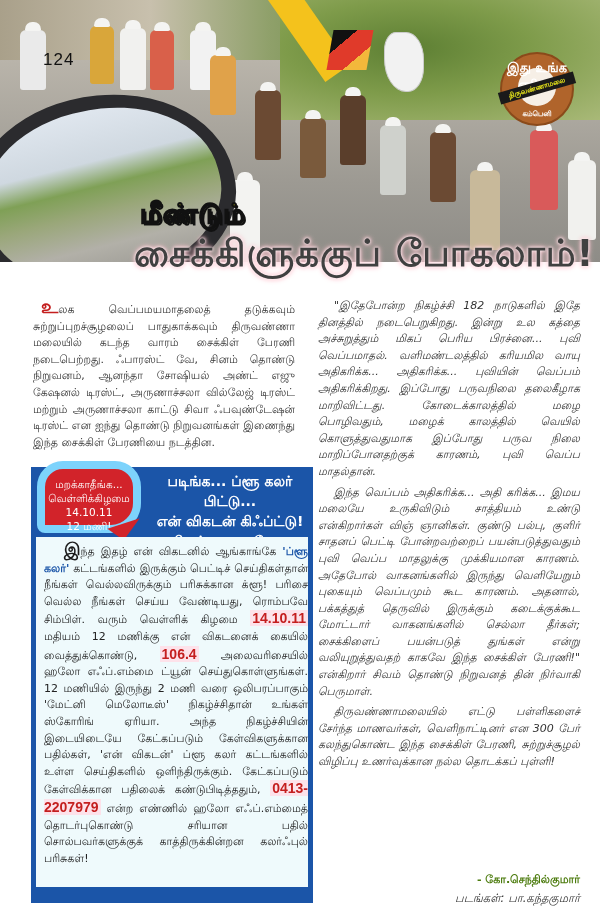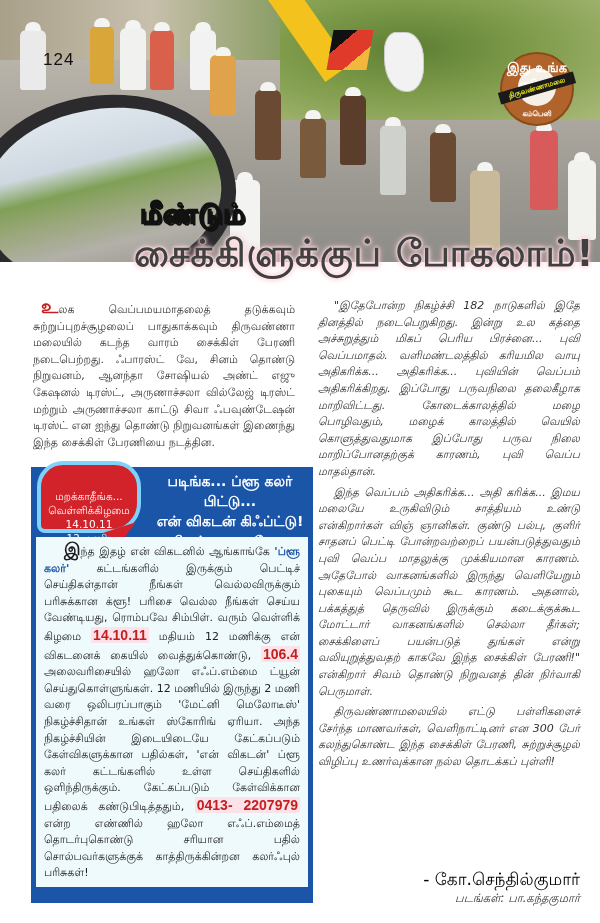--- a/index.html
+++ b/index.html
@@ -35,31 +35,31 @@
   .title1 { position:absolute; left:140px; top:198px; font-size:27px; font-weight:bold; color:#f1ec1e;
             -webkit-text-stroke:1.5px #111; text-shadow:2px 2px 0 #111; letter-spacing:1px; }
   .title2 { position:absolute; left:134px; top:232px; font-size:37px; font-weight:bold; color:#404040;
             text-shadow:0 0 3px #fff,0 0 4px #ffc0cc,0 0 6px #ffc0cc; letter-spacing:1px; }
   .col { position:absolute; font-size:11px; line-height:16.6px; text-align:justify; color:#333; font-style:italic; }
   .col p { margin:0 0 4px 0; text-indent:16px; }
   .leftcol { left:33px; top:298px; width:262px; font-style:normal; }
   .rightcol { left:318px; top:298px; width:262px; }
   .dropcap { color:#c41f1f; font-size:19px; font-weight:bold; font-style:normal; margin-left:-8px; }
   .byline { position:absolute; right:20px; top:870px; text-align:right; font-size:11.5px; color:#333; line-height:19px; }
-  .byline .author { font-weight:normal; font-size:17px; color:#000000; }
+  .byline .author { font-weight:bold; font-size:11px; color:#4d7c0f; }
   .byline .photo-credit { font-style:italic; }
   .box { position:absolute; left:31px; top:467px; width:282px; height:436px; background:#1b55a8; }
   .box .hdr { position:absolute; left:0; top:0; width:282px; height:68px; background:#1b55a8; }
   .box .hdrtext { position:absolute; left:116px; top:4px; width:166px; text-align:center; color:#fff; font-weight:bold; font-size:14px; line-height:20px; }
   .box .body { position:absolute; left:5px; top:70px; width:272px; height:350px; background:#effafc;
-               font-size:11px; line-height:16.6px; text-align:justify; padding:4px 8px 0 8px; box-sizing:border-box; color:#222; }
+               font-size:11px; line-height:16.6px; text-align:justify; padding:4px 0 0 8px; box-sizing:border-box; color:#222; }
   .box .body p { margin:0; text-indent:20px; }
   .bubble { position:absolute; left:6px; top:-6px; width:104px; height:72px; background:#d2232a;
-            border-radius:26px 26px 30px 8px; border:4px solid #7dd3fc; box-sizing:border-box;
-            color:#fff; text-align:center; font-size:10.5px; line-height:14px; padding-top:24px; }
+            border-radius:26px 26px 30px 8px; border:8px solid #7dd3fc; box-sizing:border-box;
+            color:#fff; text-align:center; font-size:10.5px; line-height:14px; padding-top:8px; }
   .bubble .tail { position:absolute; left:64px; bottom:-14px; width:0; height:0; border-left:12px solid transparent; border-right:22px solid transparent; border-top:16px solid #d2232a; transform:rotate(-18deg); }
   .hl-blue { color:#1b55a8; font-weight:bold; }
   .hl-red { color:#c41f1f; font-weight:bold; font-family:"Liberation Sans", sans-serif; font-size:14px; background:#fde2ea; padding:0 2px; }
   .box-drop { color:#1b1b1b; font-size:17px; font-weight:bold; }
   .box .footer { position:absolute; left:0; right:0; top:414px; text-align:left; padding-left:52px; font-size:10.5px; color:#222; }
 </style>
 </head>
 <body>
 
 <div class="photo">

